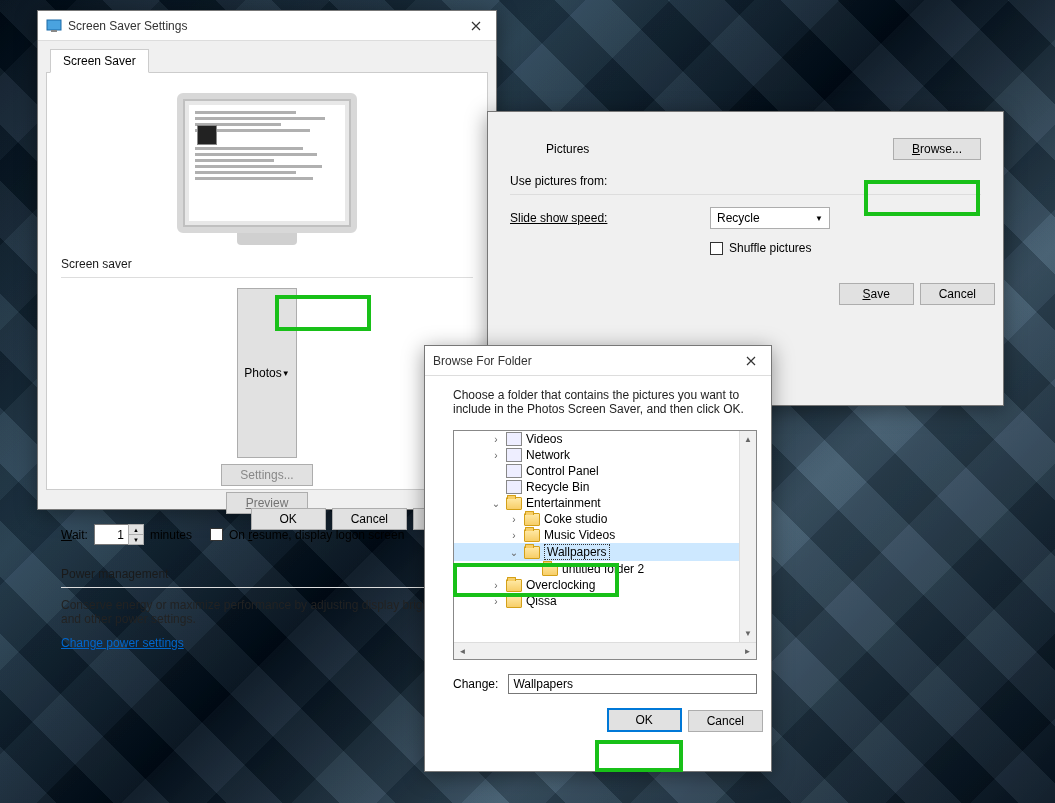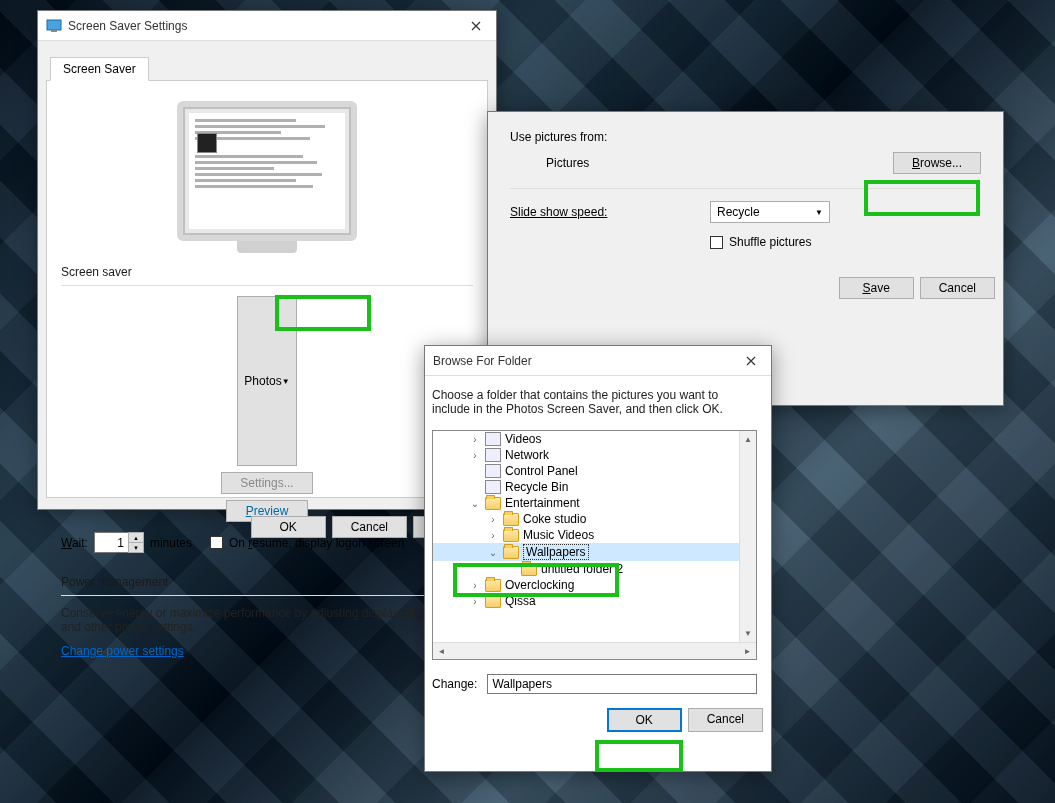--- a/index.html
+++ b/index.html
@@ -39,21 +39,21 @@
   .folder-ico::before{content:"";position:absolute;top:-3px;left:0;width:7px;height:3px;background:#f7ce68;border:1px solid #d4a018;border-bottom:none;border-radius:1px 1px 0 0;}
   .misc-ico{width:16px;height:14px;display:inline-block;margin:0 4px;border:1px solid #888;background:#eef;}
   .tree-row.sel{background:#cde8ff;}
   .tree-row.sel .lbl{border:1px dotted #333;padding:0 2px;}
   .scrollbar-v{position:absolute;right:0;top:0;bottom:17px;width:17px;background:#f0f0f0;border-left:1px solid #ddd;}
   .scrollbar-v .up,.scrollbar-v .dn{height:17px;display:flex;align-items:center;justify-content:center;font-size:8px;color:#666;}
   .scrollbar-v .dn{position:absolute;bottom:0;left:0;right:0;}
   .scrollbar-h{position:absolute;left:0;right:0;bottom:0;height:17px;background:#f0f0f0;border-top:1px solid #ddd;}
   .scrollbar-h .lf,.scrollbar-h .rt{width:17px;height:17px;display:inline-flex;align-items:center;justify-content:center;font-size:8px;color:#666;}
   .scrollbar-h .rt{float:right;}
-  .footer{display:flex;justify-content:flex-end;gap:6px;padding:10px 8px 8px 8px;}
+  .footer{display:flex;justify-content:flex-end;gap:6px;padding:10px 8px 8px 8px;align-items:flex-end;}
   .underline-first::first-letter{text-decoration:underline;}
 </style>
 </head>
 <body>
 <div class="bg"></div>
 
 <div class="win" style="left:37px;top:10px;width:460px;height:500px;">
   <div class="titlebar">
     <span class="ico">
       <svg viewBox="0 0 16 16">
@@ -62,21 +62,21 @@
         </svg>
     </span>
     <span>Screen Saver Settings</span>
     <span class="spacer"></span>
     <div class="closebtn">
         <svg width="10" height="10" viewBox="0 0 10 10">
           <path d="M1 1L9 9M9 1L1 9" stroke="currentColor" stroke-width="1.2"></path>
         </svg>
       </div>
   </div>
-  <div style="background:#f0f0f0;margin-top:8px;">
+  <div style="background:#f0f0f0;">
     <div class="tab">Screen Saver</div>
     <div class="panel" style="height:418px;">
 
       <div style="text-align:center;padding:6px 0 24px 0;">
         <div class="monitor">
           <div class="monitor-inner">
             <div class="doclines">
               <div class="docline" style="width:70%;"></div>
               <div class="docline" style="width:90%;"></div>
               <div class="docrect"></div>
@@ -94,21 +94,21 @@
       </div>
 
       <div class="fieldset-label">Screen saver</div>
       <hr class="hr">
       <div style="display:flex;gap:6px;align-items:center;flex-direction:column;">
         <div class="select" style="flex:0 0 170px;">
           <span>Photos</span>
           <span class="arrow">▼</span>
         </div>
         <div class="btn" style="min-width:82px;color:#888;">Settings...</div>
-        <div class="btn" style="min-width:82px;color:#0369a1;text-decoration:underline;">Preview</div>
+        <div class="btn" style="min-width:82px;color:#737373;text-decoration:underline;">Preview</div>
       </div>
       <div style="margin-top:10px;display:flex;align-items:center;gap:6px;">
         <span><span style="text-decoration:underline;">W</span>ait:</span>
         <span style="display:inline-flex;align-items:stretch;">
           <input class="input" style="width: 34px; text-align: right; border-right: none;" value="1">
           <span class="spinner">
               <span>▲</span>
               <span>▼</span>
             </span>
         </span>
@@ -126,26 +126,26 @@
   </div>
   <div class="footer">
     <div class="btn">OK</div>
     <div class="btn">Cancel</div>
     <div class="btn" style="color:#888;">Apply</div>
   </div>
 </div>
 
 <div class="win" style="left:487px;top:111px;width:517px;height:295px;">
   <div style="padding:18px 22px 0 22px;">
-    <div>Use pictures from:</div>
     <div style="display:flex;align-items:center;margin:8px 0 14px 36px;">
       <span>Pictures</span>
       <span style="flex:1;"></span>
       <div class="btn underline-first" style="min-width:88px;">Browse...</div>
     </div>
+    <div>Use pictures from:</div>
     <hr class="hr">
     <div style="display:flex;align-items:center;margin:12px 0;">
       <span style="flex:0 0 200px;text-decoration:underline;">Slide show speed:</span>
       <div class="select" style="width:120px;background:#fff;">
         <span>Recycle</span>
         <span class="arrow">▼</span>
       </div>
     </div>
     <div style="display:flex;align-items:center;margin:12px 0 18px 200px;gap:6px;">
       <span class="checkbox"></span>
@@ -161,21 +161,21 @@
 <div class="win" style="left:424px;top:345px;width:348px;height:427px;background:#fff;">
   <div class="titlebar" style="background:#fff;">
     <span>Browse For Folder</span>
     <span class="spacer"></span>
     <div class="closebtn">
         <svg width="10" height="10" viewBox="0 0 10 10">
           <path d="M1 1L9 9M9 1L1 9" stroke="currentColor" stroke-width="1.2"></path>
         </svg>
       </div>
   </div>
-  <div style="padding:12px 14px 0 7px;">
+  <div style="padding:12px 14px 0 28px;">
     <div style="color:#222;margin-bottom:14px;">Choose a folder that contains the pictures you want to include in the Photos Screen Saver, and then click OK.</div>
     <div class="tree" id="folder-tree">
       <div class="tree-row" style="padding-left: 36px;">
           <span class="exp">›</span>
           <span class="misc-ico"></span>
           <span class="lbl">Videos</span>
         </div>
         <div class="tree-row" style="padding-left: 36px;">
           <span class="exp">›</span>
           <span class="misc-ico"></span>

